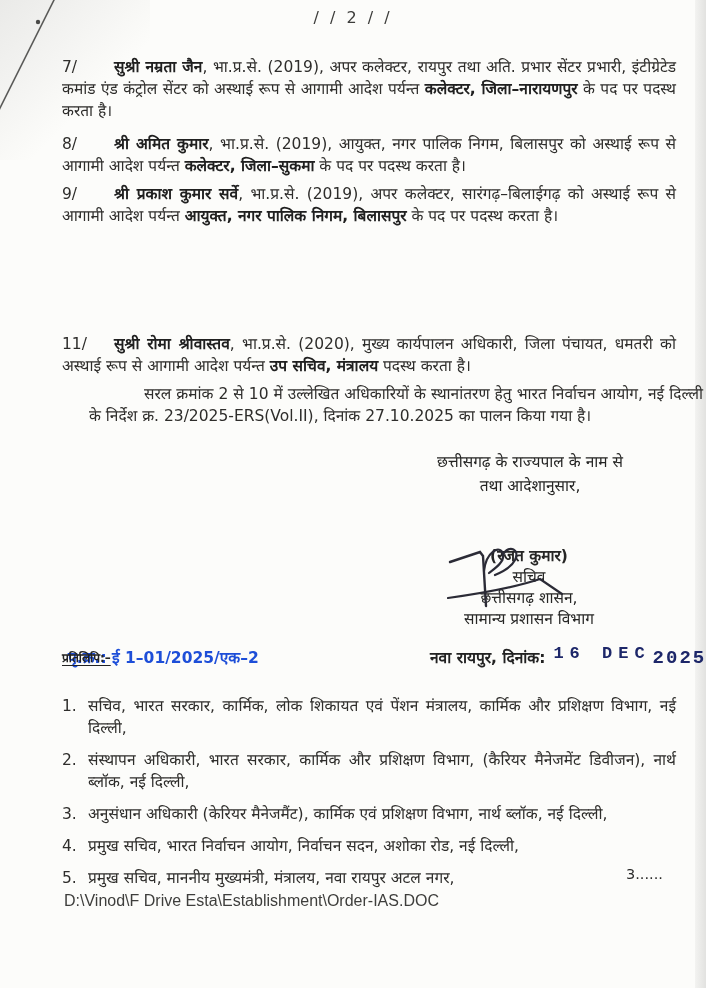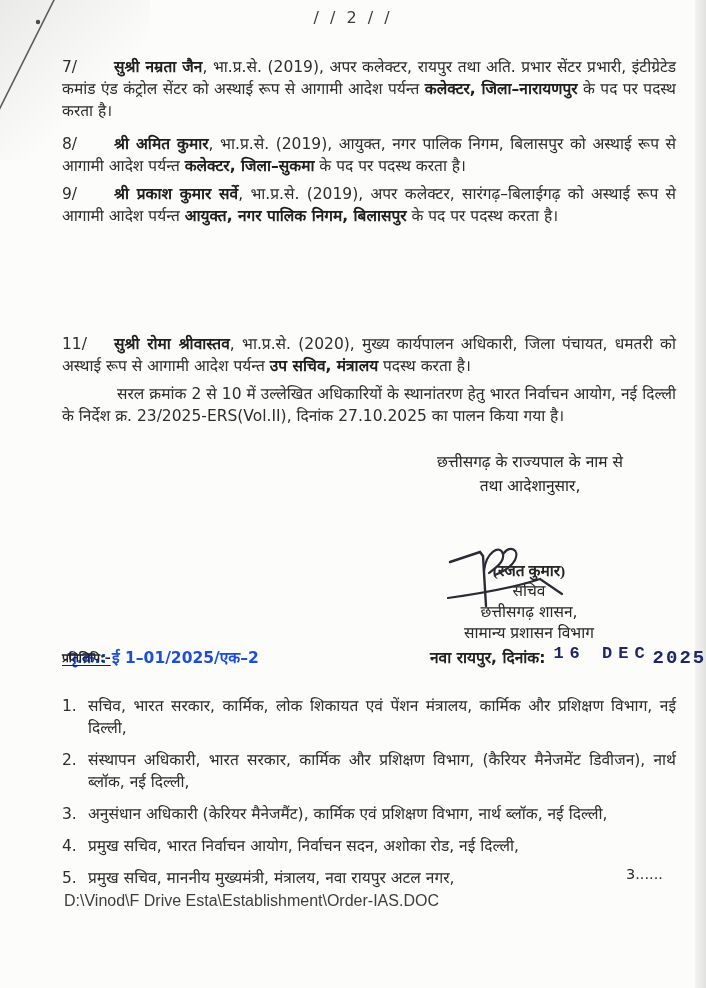--- a/index.html
+++ b/index.html
@@ -21,28 +21,28 @@
   .order-para { position:absolute; left:62px; width:614px;
     font-size:15.5px; line-height:22px; text-align:justify; }
   .para-num { display:inline-block; width:52px; }
   .b { font-weight:bold; color:#202020; }
 
   .p7  { top:40px; }
   .p8  { top:117px; }
   .p9  { top:167px; }
   .p10 { top:241px; }
   .p11 { top:317px; }
-  .compliance { top:367px; text-indent:55px; }
+  .compliance { top:367px; text-indent:55px;margin-left:27px; }
 
   .authority-block { position:absolute; top:450px; left:390px; width:280px;
     text-align:center; font-size:15.5px; line-height:24px; font-weight:normal; color:#242423; }
 
   .signature-block { position:absolute; top:538px; left:404px; width:250px;
     text-align:center; font-size:15.5px; line-height:21px; color:#262625; }
-  .signature-block .sig-name { margin-top:22px; font-weight:bold;font-family:Liberation Serif, serif; }
+  .signature-block .sig-name { margin-top:8px; font-weight:bold; }
   .sig-ink { position:absolute; left:0; top:0; pointer-events:none; }
 
   .ref-row-left { position:absolute; left:68px; top:646px;
     font-size:15.5px; font-weight:bold; color:#1d4ed8; }
   .ref-row-right { position:absolute; left:430px; top:642px; display:flex;
     align-items:flex-start; white-space:nowrap; }
   .place-date { font-size:15.5px; font-weight:bold; color:#222; padding-top:4px; }
   .stamp { font-family:"Liberation Mono", monospace; font-weight:bold;
     color:#1d2769; margin-left:8px; }
   .stamp-day { font-size:17px; letter-spacing:6px; }

